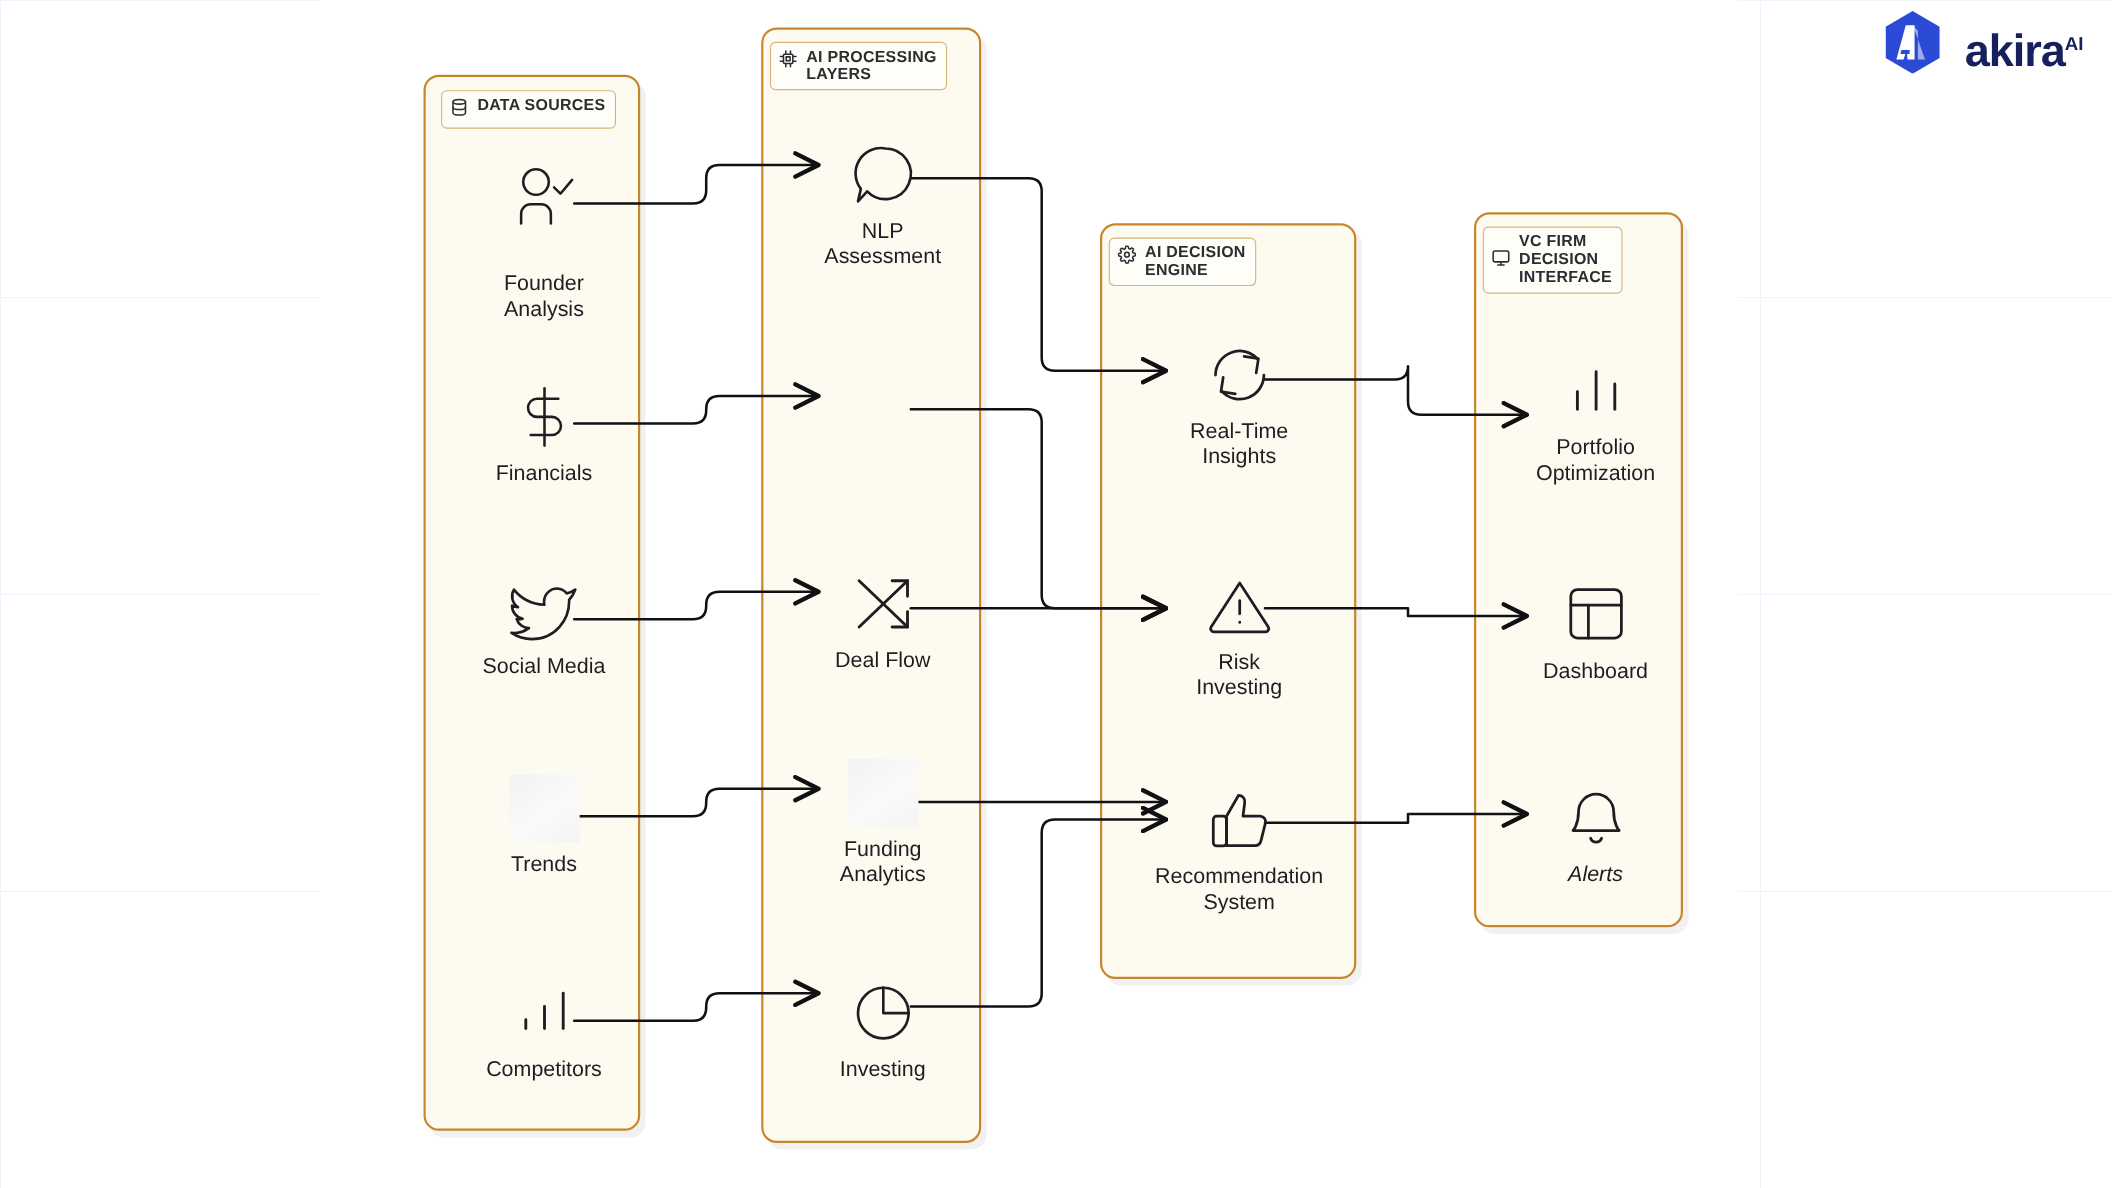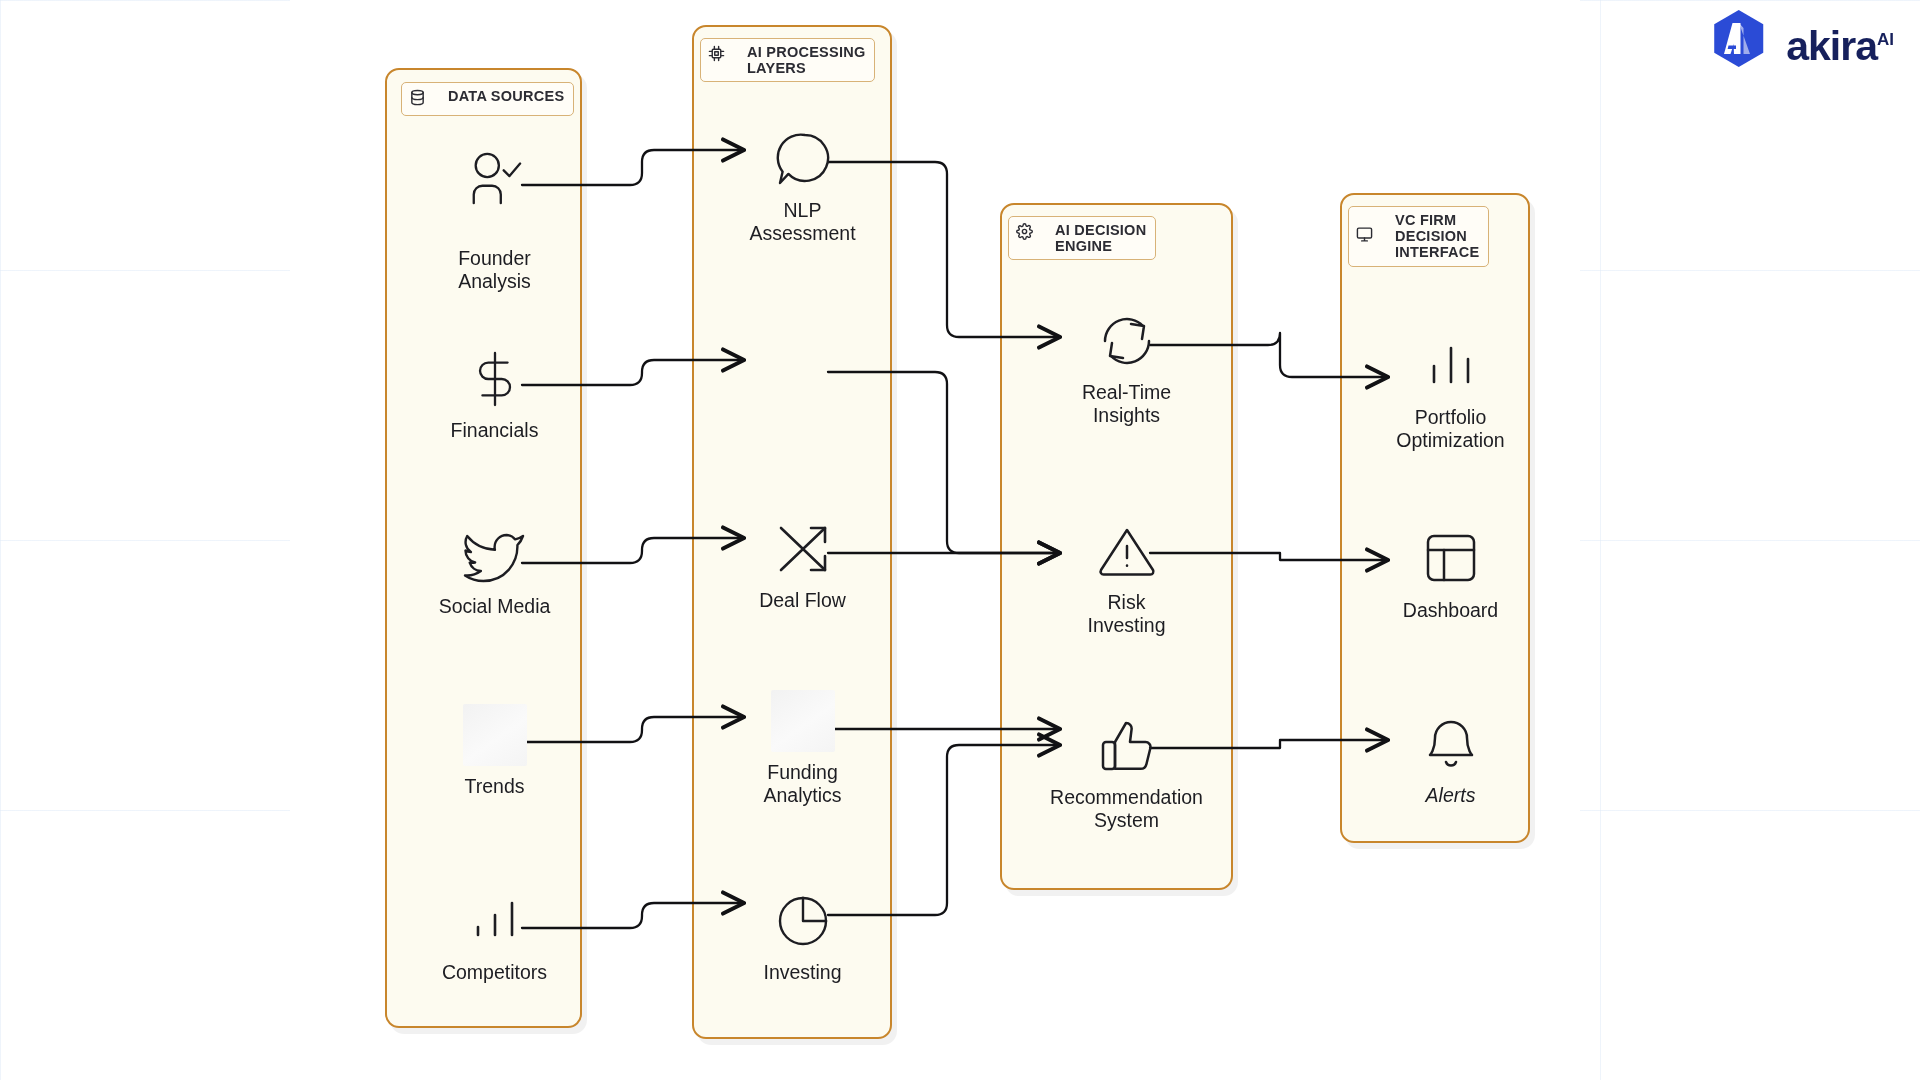--- a/index.html
+++ b/index.html
@@ -52,21 +52,21 @@
     border-radius: 14px;
     box-shadow: 5px 6px 0 rgba(0,0,0,0.055);
     z-index: 2;
   }
   .lane-badge {
     position: absolute;
     background: #fffdf7;
     border: 1px solid #d8b277;
     border-radius: 5px;
     padding: 5px 9px 5px 7px;
-    display: flex; align-items: flex-start; gap: 22px;
+    display: flex; align-items: flex-start; gap: 8px;
     z-index: 6;
   }
   .lane-badge .lbl {
     font-size: 14.5px; font-weight: bold; color: #2c2c33;
     letter-spacing: 0.25px; line-height: 1.12;
     text-transform: uppercase; white-space: pre-line;
   }
   .lane-badge .ic { flex: 0 0 auto; margin-top: 1px; }
 
   
@@ -308,21 +308,21 @@
     <span class="glyph">
       <svg width="58" height="54" viewBox="0 0 58 54" fill="none" stroke="#1d1d22" stroke-width="2.5" stroke-linecap="round" stroke-linejoin="round">
         <path d="M17 49V23l11-19c3.4 0 6 2.8 5.6 6.2L32 23h15.5A5 5 0 0 1 52.4 29l-4 16.2a6 6 0 0 1-5.8 4.6H17z"></path>
         <rect x="5" y="23" width="12" height="27" rx="3"></rect>
       </svg>
     </span>
     <span class="caption">Recommendation
 System</span>
   </div>
 
-  <div class="node" style="left:1340px; top:335px;">
+  <div class="node" style="left:1340px; top:325px;">
     <span class="glyph">
       <svg width="54" height="52" viewBox="0 0 54 52" fill="none" stroke="#1d1d22" stroke-width="2.6" stroke-linecap="round">
         <path d="M10 42V26"></path>
           <path d="M27 42V8"></path>
           <path d="M44 42V19"></path>
       </svg>
     </span>
     <span class="caption">Portfolio
 Optimization</span>
   </div>

